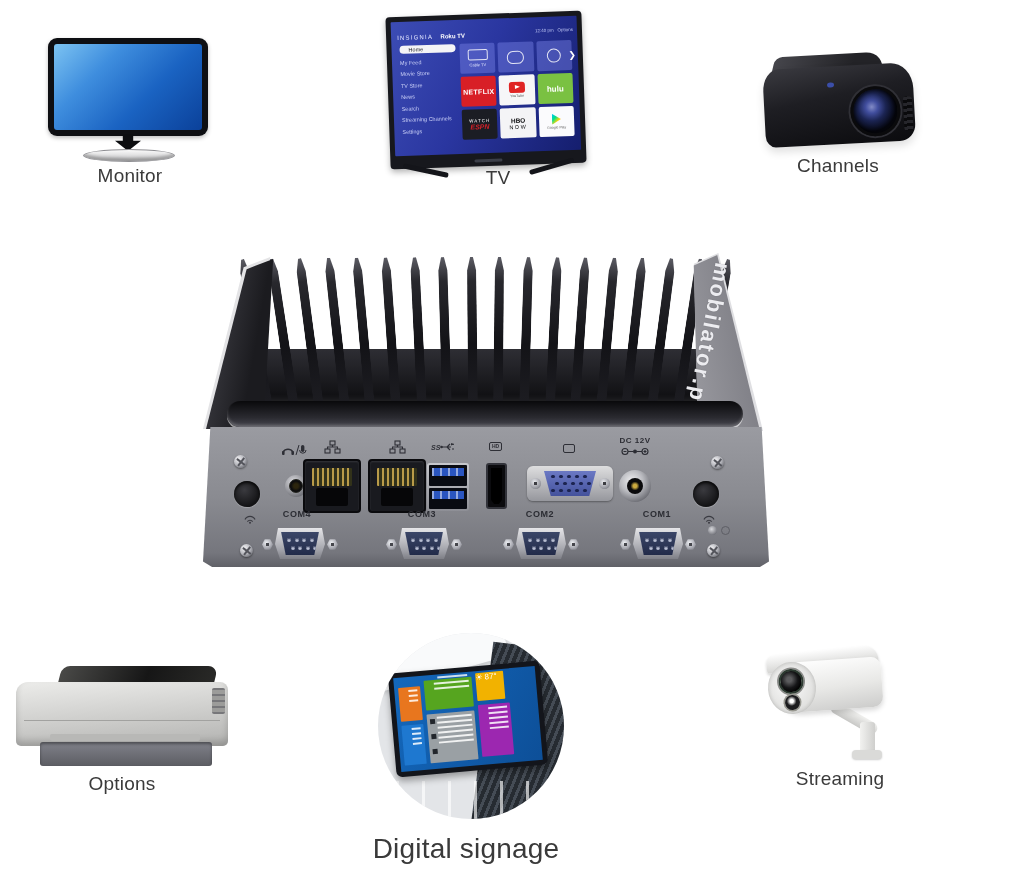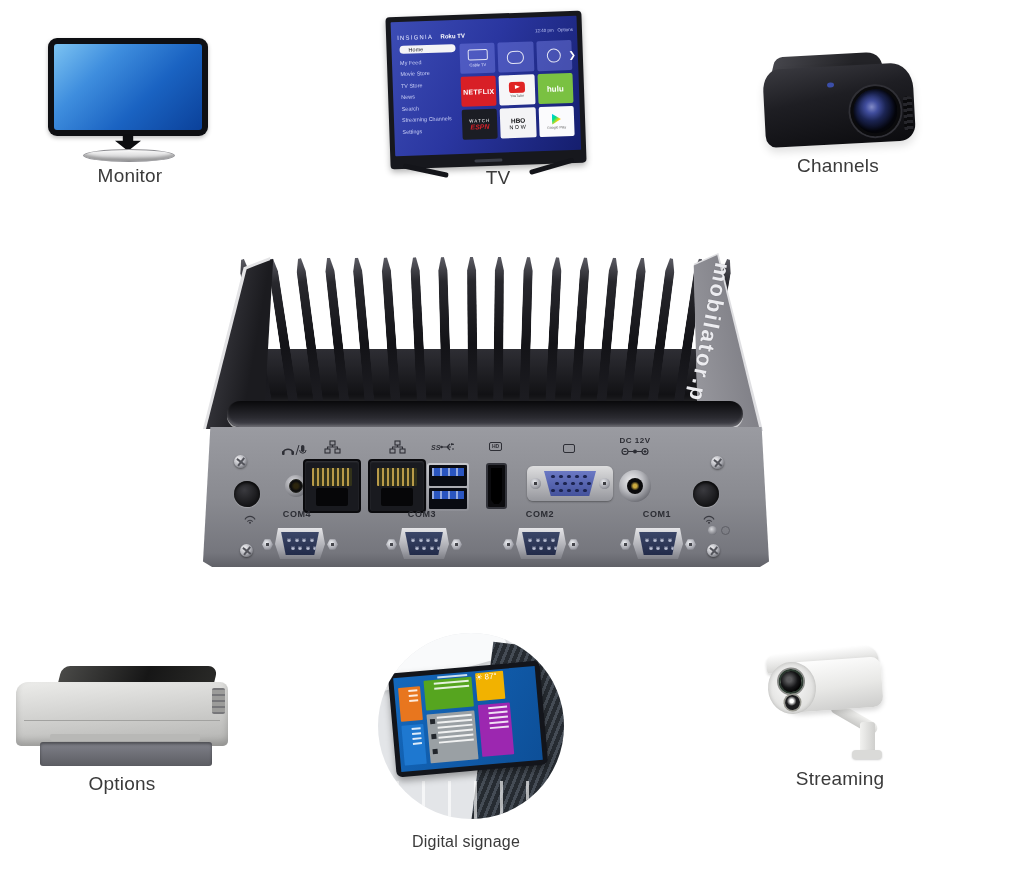--- a/index.html
+++ b/index.html
@@ -577,21 +577,21 @@
         <div class="sig-tile sig-rows" style="left:82px;top:34px;width:32px;height:52px;background:#9c27b0">
           <i></i>
             <i></i>
             <i></i>
             <i></i>
             <i></i>
         </div>
       </div>
     </div>
   </div>
-  <div class="label" style="left:466px;top:833px;font-size:16px">Digital signage</div>
+  <div class="label" style="left:466px;top:833px;font-size:28px">Digital signage</div>
 
   <div class="cam">
     <div class="cam-arm"></div>
     <div class="cam-post"></div>
     <div class="cam-base"></div>
     <div class="cam-shield"></div>
     <div class="cam-body"></div>
     <div class="cam-face">
       <div class="cam-lens"></div>
       <div class="cam-ir"></div>

